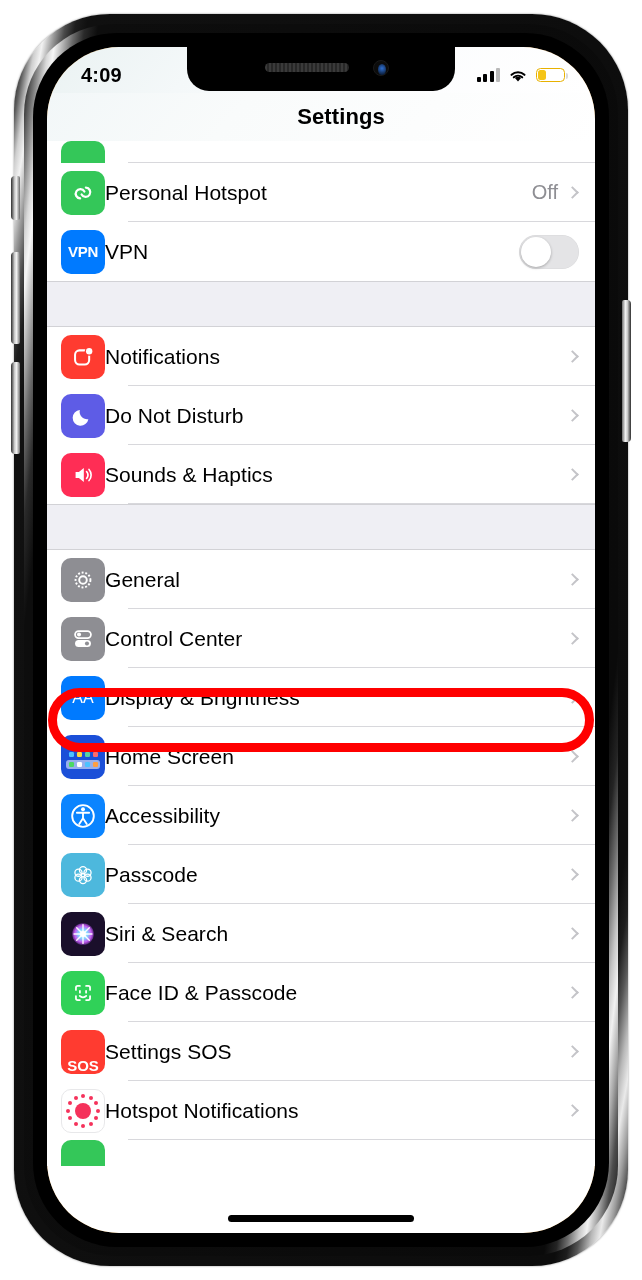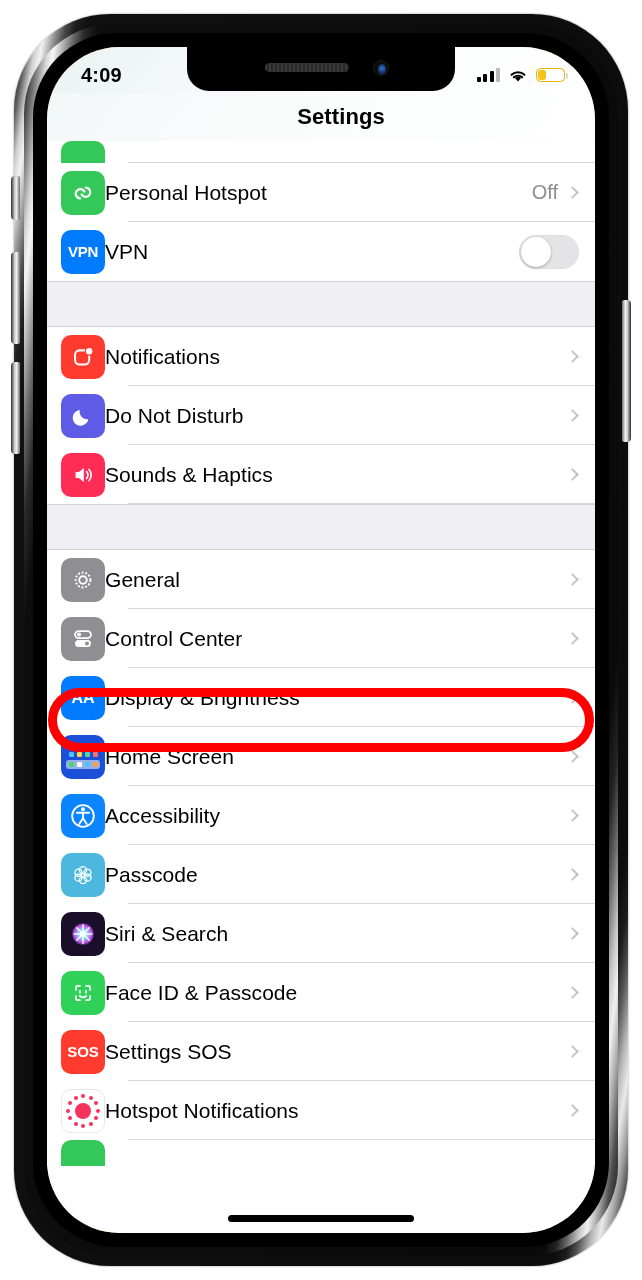--- a/index.html
+++ b/index.html
@@ -166,27 +166,27 @@
 
   
   .i-hotspot{ background:#34c759; }
   .i-vpn{ background:#007aff; color:#fff; font-size:15px; font-weight:700; letter-spacing:-.3px; }
   .i-notif{ background:#ff3b30; }
   .i-sounds{ background:#ff2d55; }
   .i-dnd{ background:#5e5ce6; }
   .i-screentime{ background:#5e5ce6; }
   .i-general{ background:#8e8e93; }
   .i-cc{ background:#8e8e93; }
-  .i-display{ background:#007aff; color:#fff; font-size:16px; font-weight:700; }
+  .i-display{ background:#007aff; color:#fff; font-size:16px; font-weight:400; }
   .i-home{ background:#1b4fd8; }
   .i-access{ background:#0a84ff; }
   .i-wall{ background:#4db8dd; }
   .i-siri{ background:#1a0f2b; }
   .i-faceid{ background:#30d158; }
-  .i-sos{ background:#ff3b30; color:#fff; font-size:15px; font-weight:700; }
+  .i-sos{ background:#ff3b30; color:#fff; font-size:15px; font-weight:700;align-items:flex-end; }
   .i-exposure{ background:#ffffff; border:1px solid #e8e8ea; }
   .i-green-partial{ background:#34c759; }
 
   
   .hs-grid{ display:grid; grid-template-columns:repeat(4,5px); gap:3px; justify-content:center; }
   .hs-grid span{ width:5px; height:5px; border-radius:1.2px; display:block; }
   .hs-dock{
     width:34px; height:9px; border-radius:3px; background:rgba(255,255,255,.55);
     display:flex; align-items:center; justify-content:center; gap:3px; margin-top:3px;
   }

